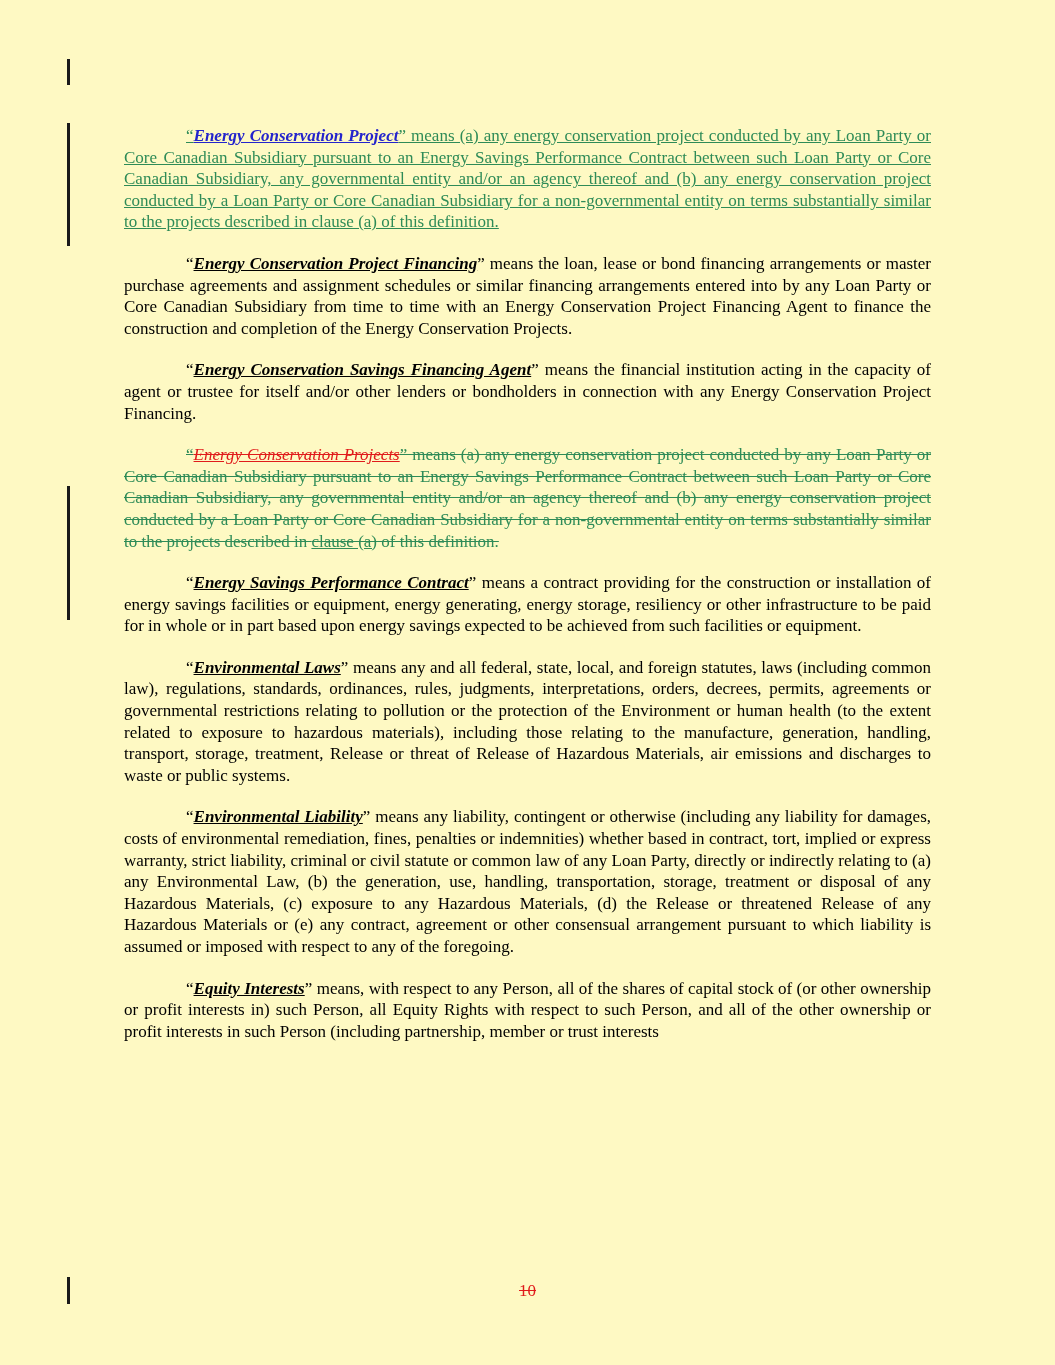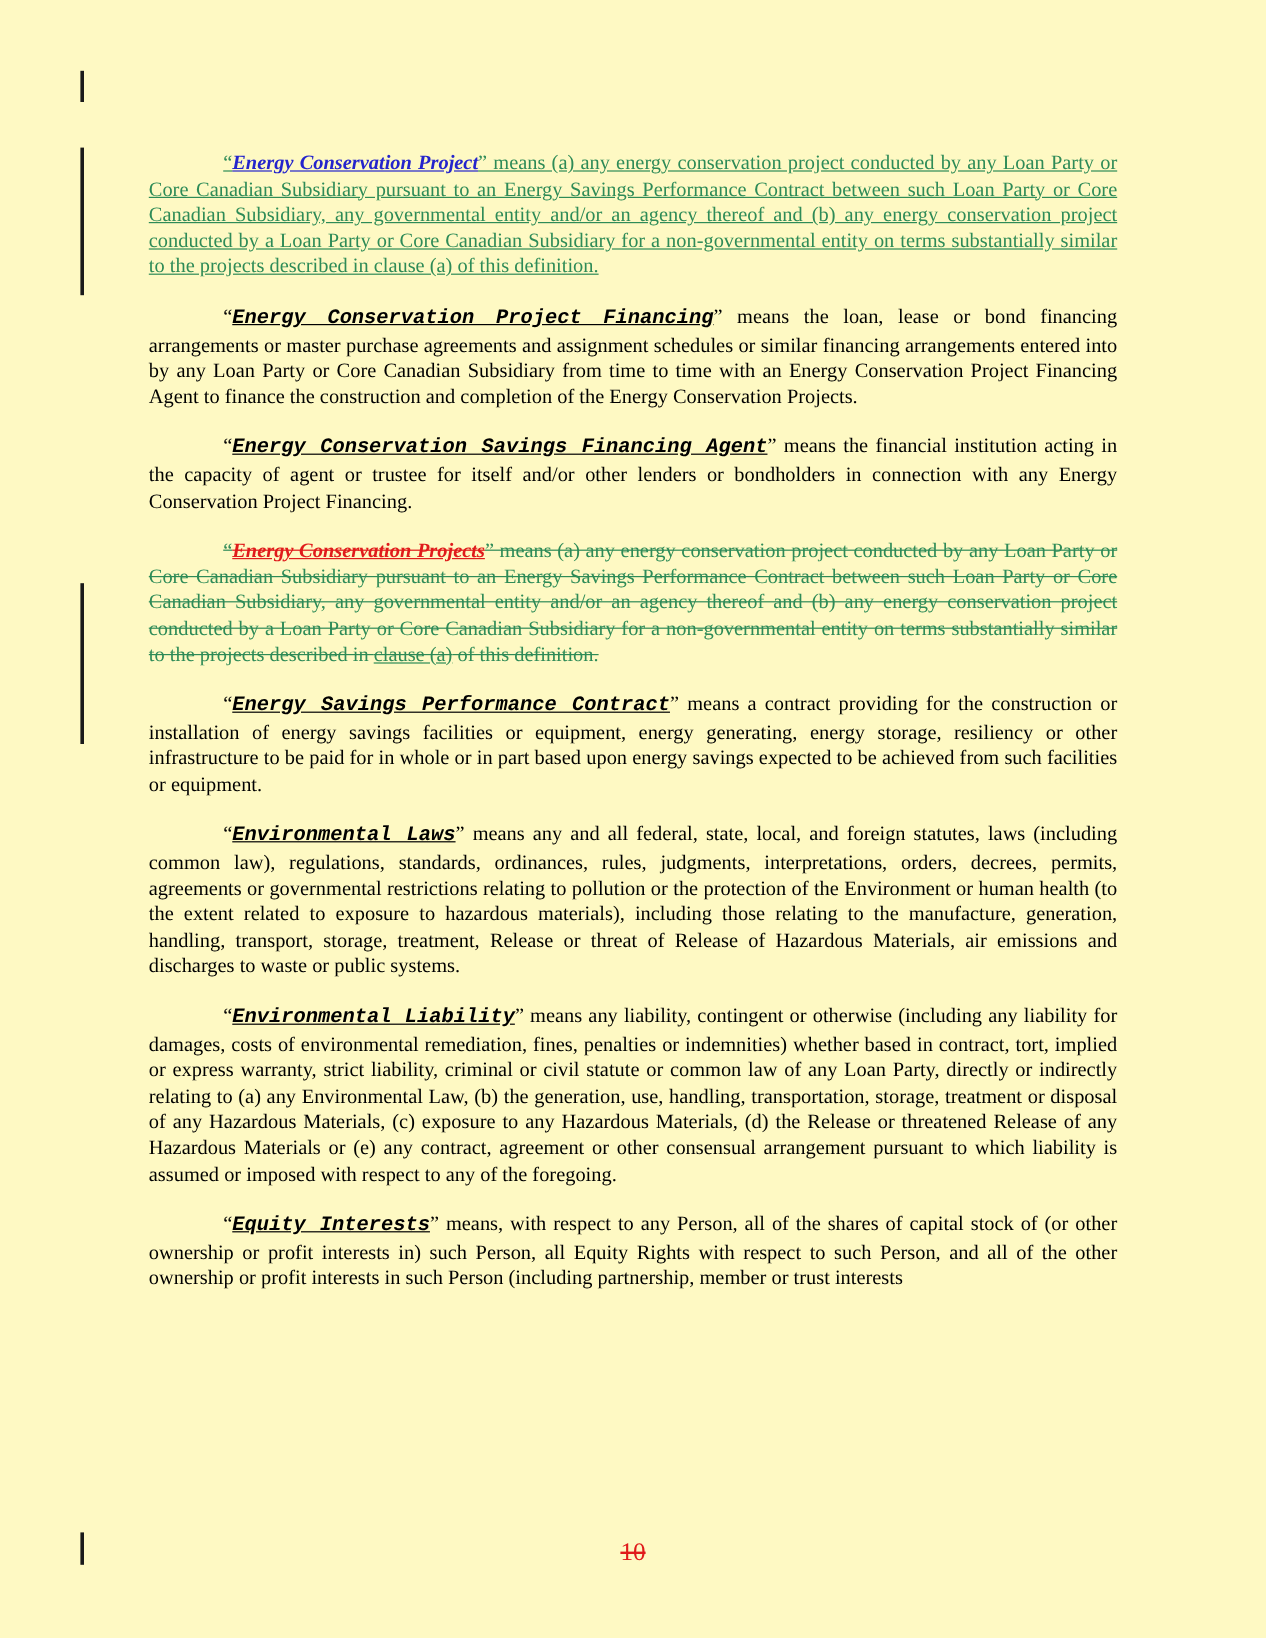--- a/index.html
+++ b/index.html
@@ -45,43 +45,42 @@
     font-weight: bold;
     font-style: italic;
     text-decoration: underline;
   }
   .r-normal { color: var(--c-text, #000000); }
   .r-term {
     color: var(--c-text, #000000);
     font-weight: bold;
     font-style: italic;
     text-decoration: underline;
-    font-family: Liberation Mono, monospace;
   }
   .r-del {
     color: var(--c-ins, #2e8b57);
     text-decoration: line-through;
   }
   .r-term-red-del {
     color: var(--c-del, #e01b1b);
-    font-weight: bold;
+    font-weight: normal;
     font-style: italic;
     text-decoration: underline line-through;
   }
   .r-ins-del {
     color: var(--c-ins, #2e8b57);
     text-decoration: underline line-through;
   }
   .footer {
     position: absolute;
     top: 1281px;
     left: 0;
     width: 100%;
     text-align: center;
-    font-size: 21px;
+    font-size: 17px;
   }
   .footer .page-number {
     color: var(--c-del, #e01b1b);
     text-decoration: line-through;
     padding: 0 2px;
   }
 </style>
 </head>
 <body>
 

